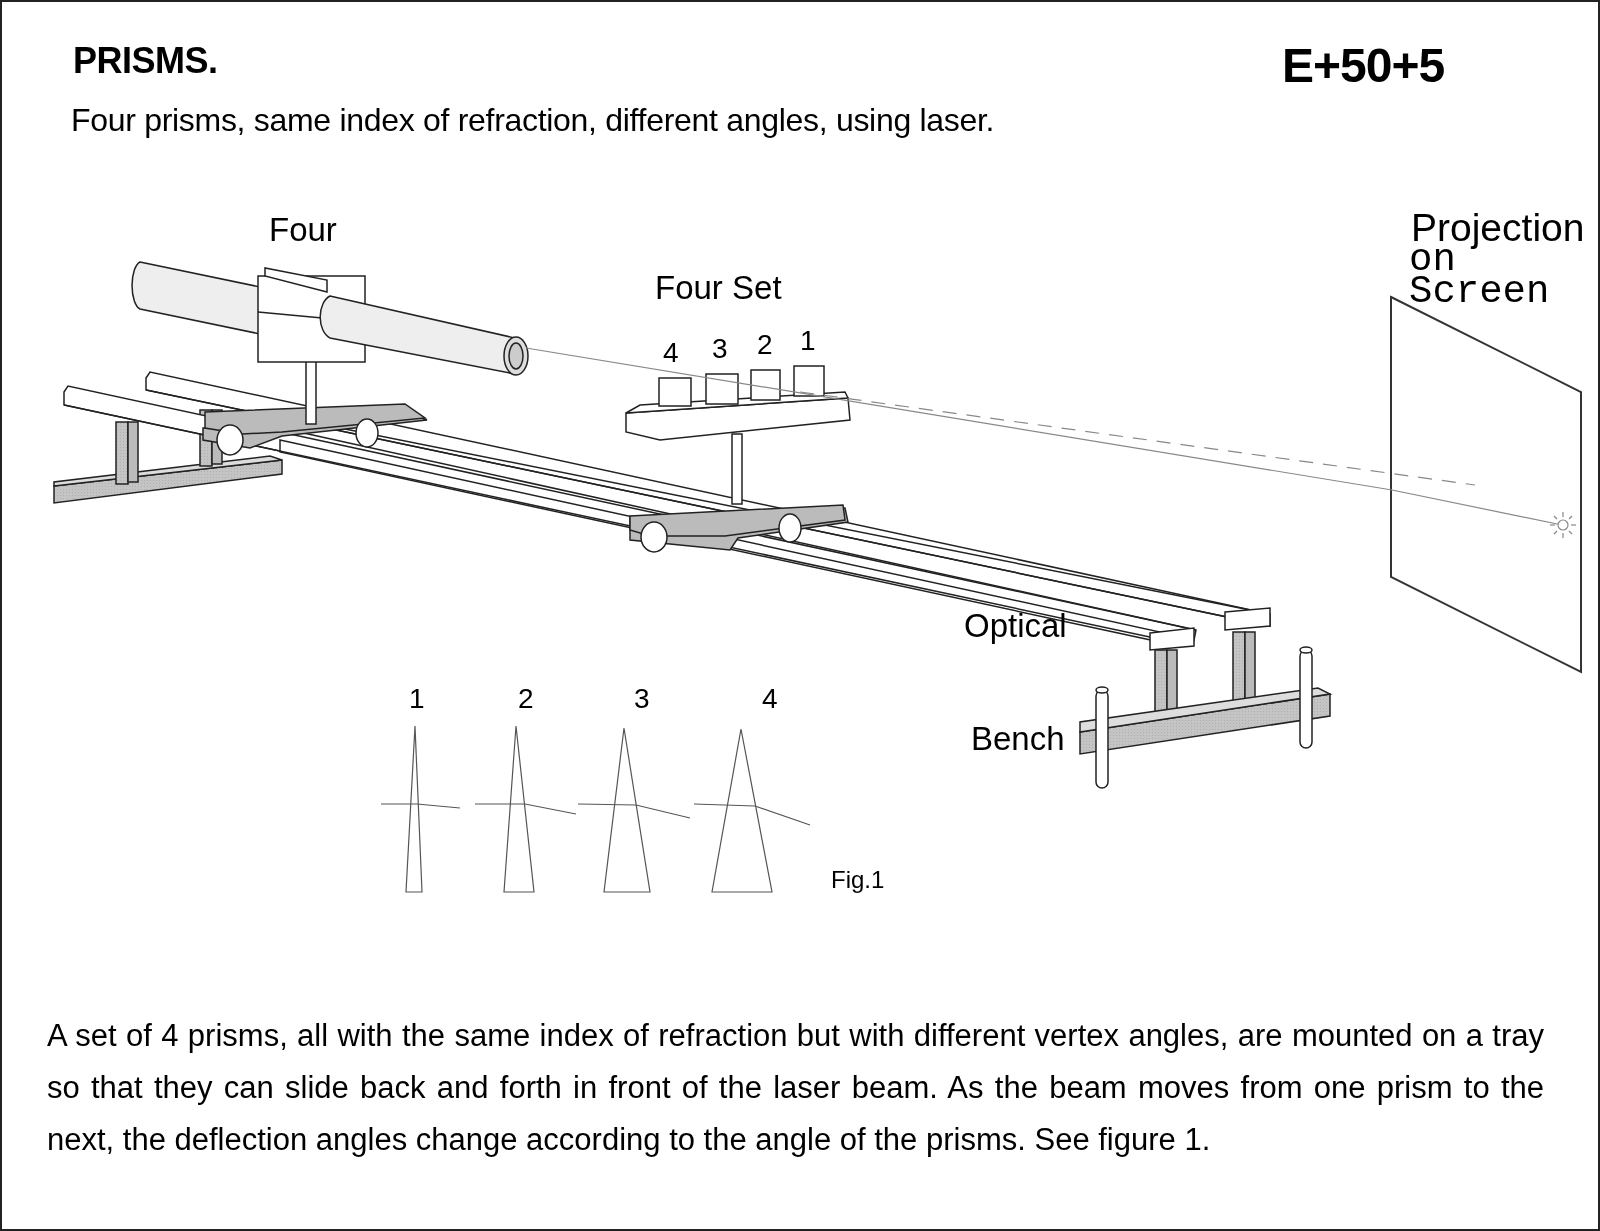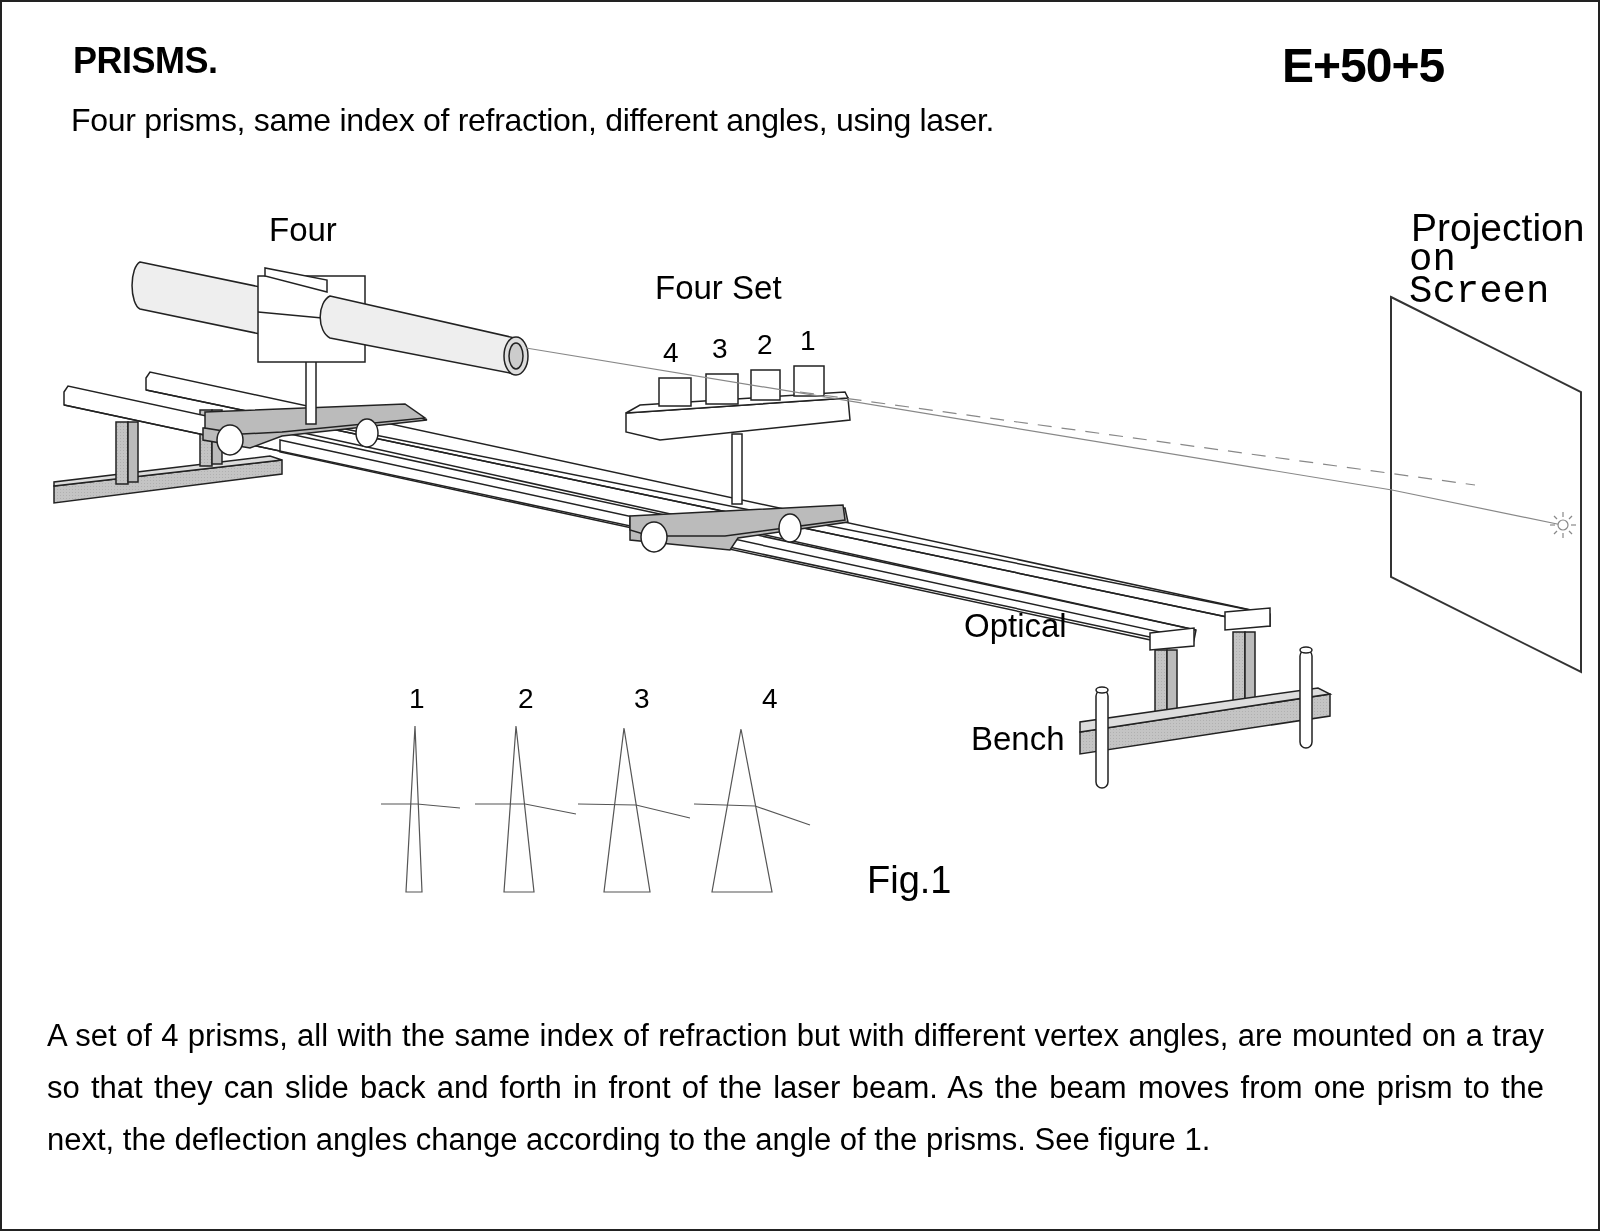--- a/index.html
+++ b/index.html
@@ -149,15 +149,15 @@
 
 <div class="num" style="left:663px;top:337px;">4</div>
 <div class="num" style="left:712px;top:333px;">3</div>
 <div class="num" style="left:757px;top:329px;">2</div>
 <div class="num" style="left:800px;top:325px;">1</div>
 
 <div class="num" style="left:409px;top:683px;">1</div>
 <div class="num" style="left:518px;top:683px;">2</div>
 <div class="num" style="left:634px;top:683px;">3</div>
 <div class="num" style="left:762px;top:683px;">4</div>
-<div class="lbl" style="left:867px;top:862px;font-size:38px;">Fig.1</div>
+<div class="lbl" style="left:831px;top:862px;font-size:24px;">Fig.1</div>
 
 <div class="desc">A set of 4 prisms, all with the same index of refraction but with different vertex angles, are mounted on a tray so that they can slide back and forth in front of the laser beam. As the beam moves from one prism to the next, the deflection angles change according to the angle of the prisms. See figure 1.</div>
 
 </body></html>

